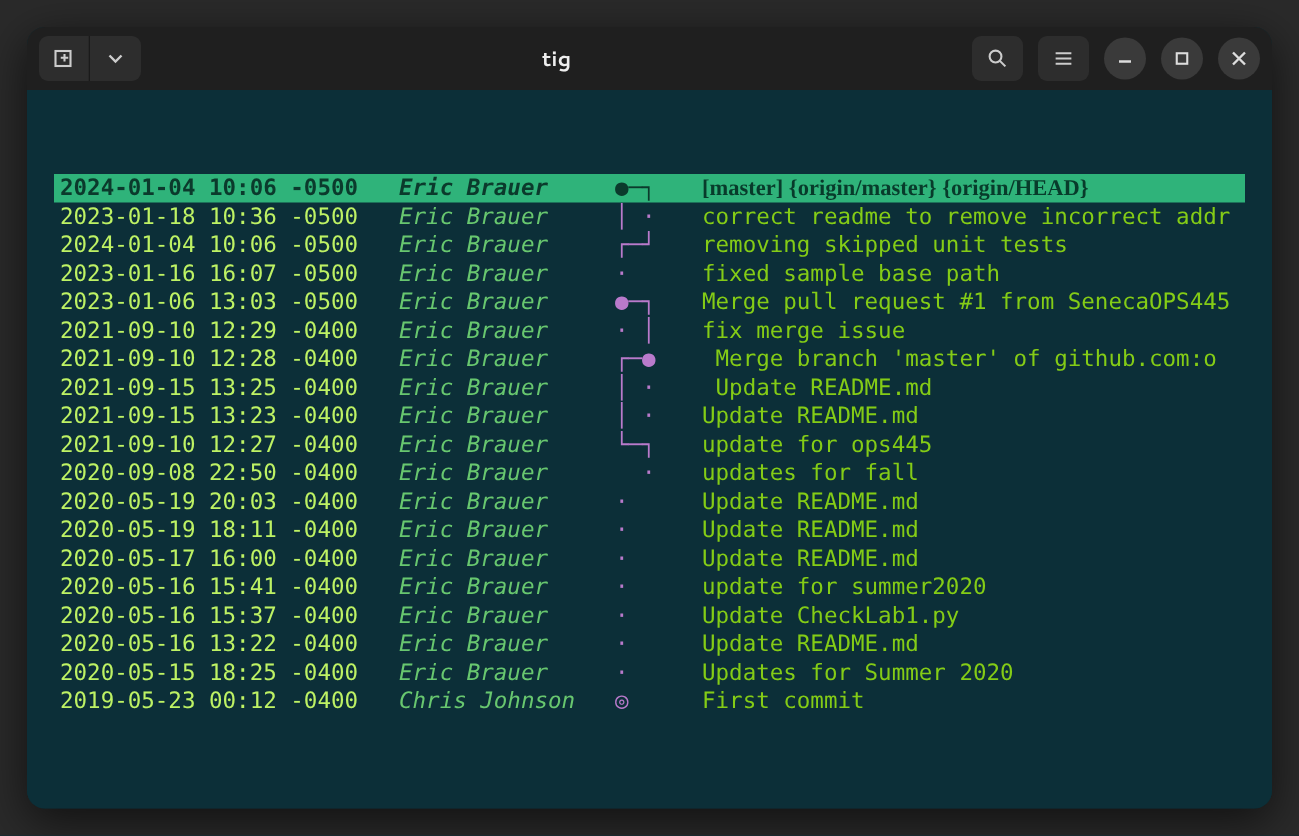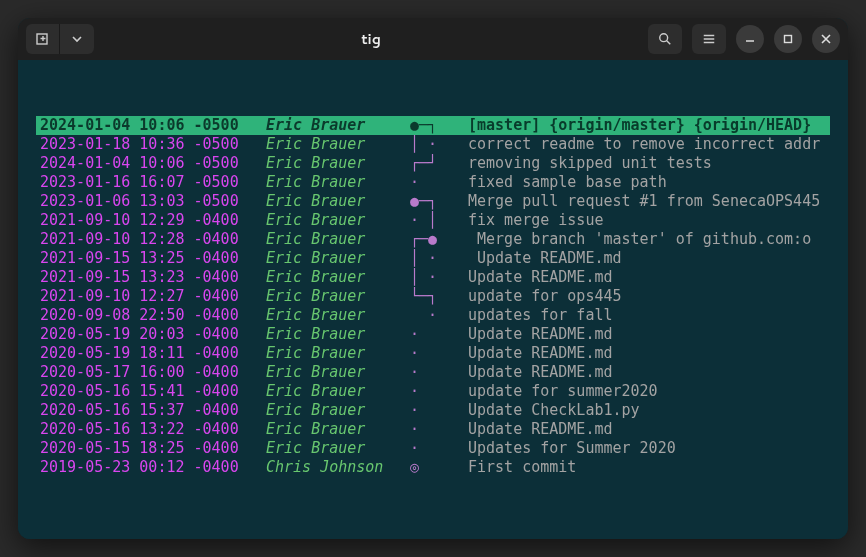--- a/index.html
+++ b/index.html
@@ -58,29 +58,29 @@
     color: #cfe;
     line-height: 19px;
     font-size: 15px;
     letter-spacing: 0;
     white-space: pre;
     overflow: hidden;
     padding: 18px;
   }
   .row { height: 19px; display:flex; overflow:hidden; }
   .row.sel { background: #2fb37a; color: #082b2b; }
-  .dt { width: 230px; color: #d946ef; padding-left: 4px; }
+  .dt { width: 230px; color: #bef264; padding-left: 4px; }
   .row.sel .dt { color: #0b3a2c; font-weight: 600; }
   .au { width: 144px; color: #68c76f; font-style: italic; }
   .row.sel .au { color: #0b3a2c; font-weight: 600; }
   .gr { width: 58px; color: #b97acb; text-align: left; }
   .row.sel .gr { color: #0b3a2c; }
-  .msg { flex:1; color: #a3a3a3; overflow:hidden; }
+  .msg { flex:1; color: #84cc16; overflow:hidden; }
   .row.sel .msg { color: #0b3a2c; font-weight: 600; }
-  .refs { color: #e6dd80; }
+  .refs { color: #e6dd80; font-family: Liberation Serif, serif; }
   .row.sel .refs { color: #083b2b; }
   svg { display:block; }
 </style>
 </head>
 <body>
 
 <div class="window">
 
   <div class="titlebar">
     <div class="tb-left">

